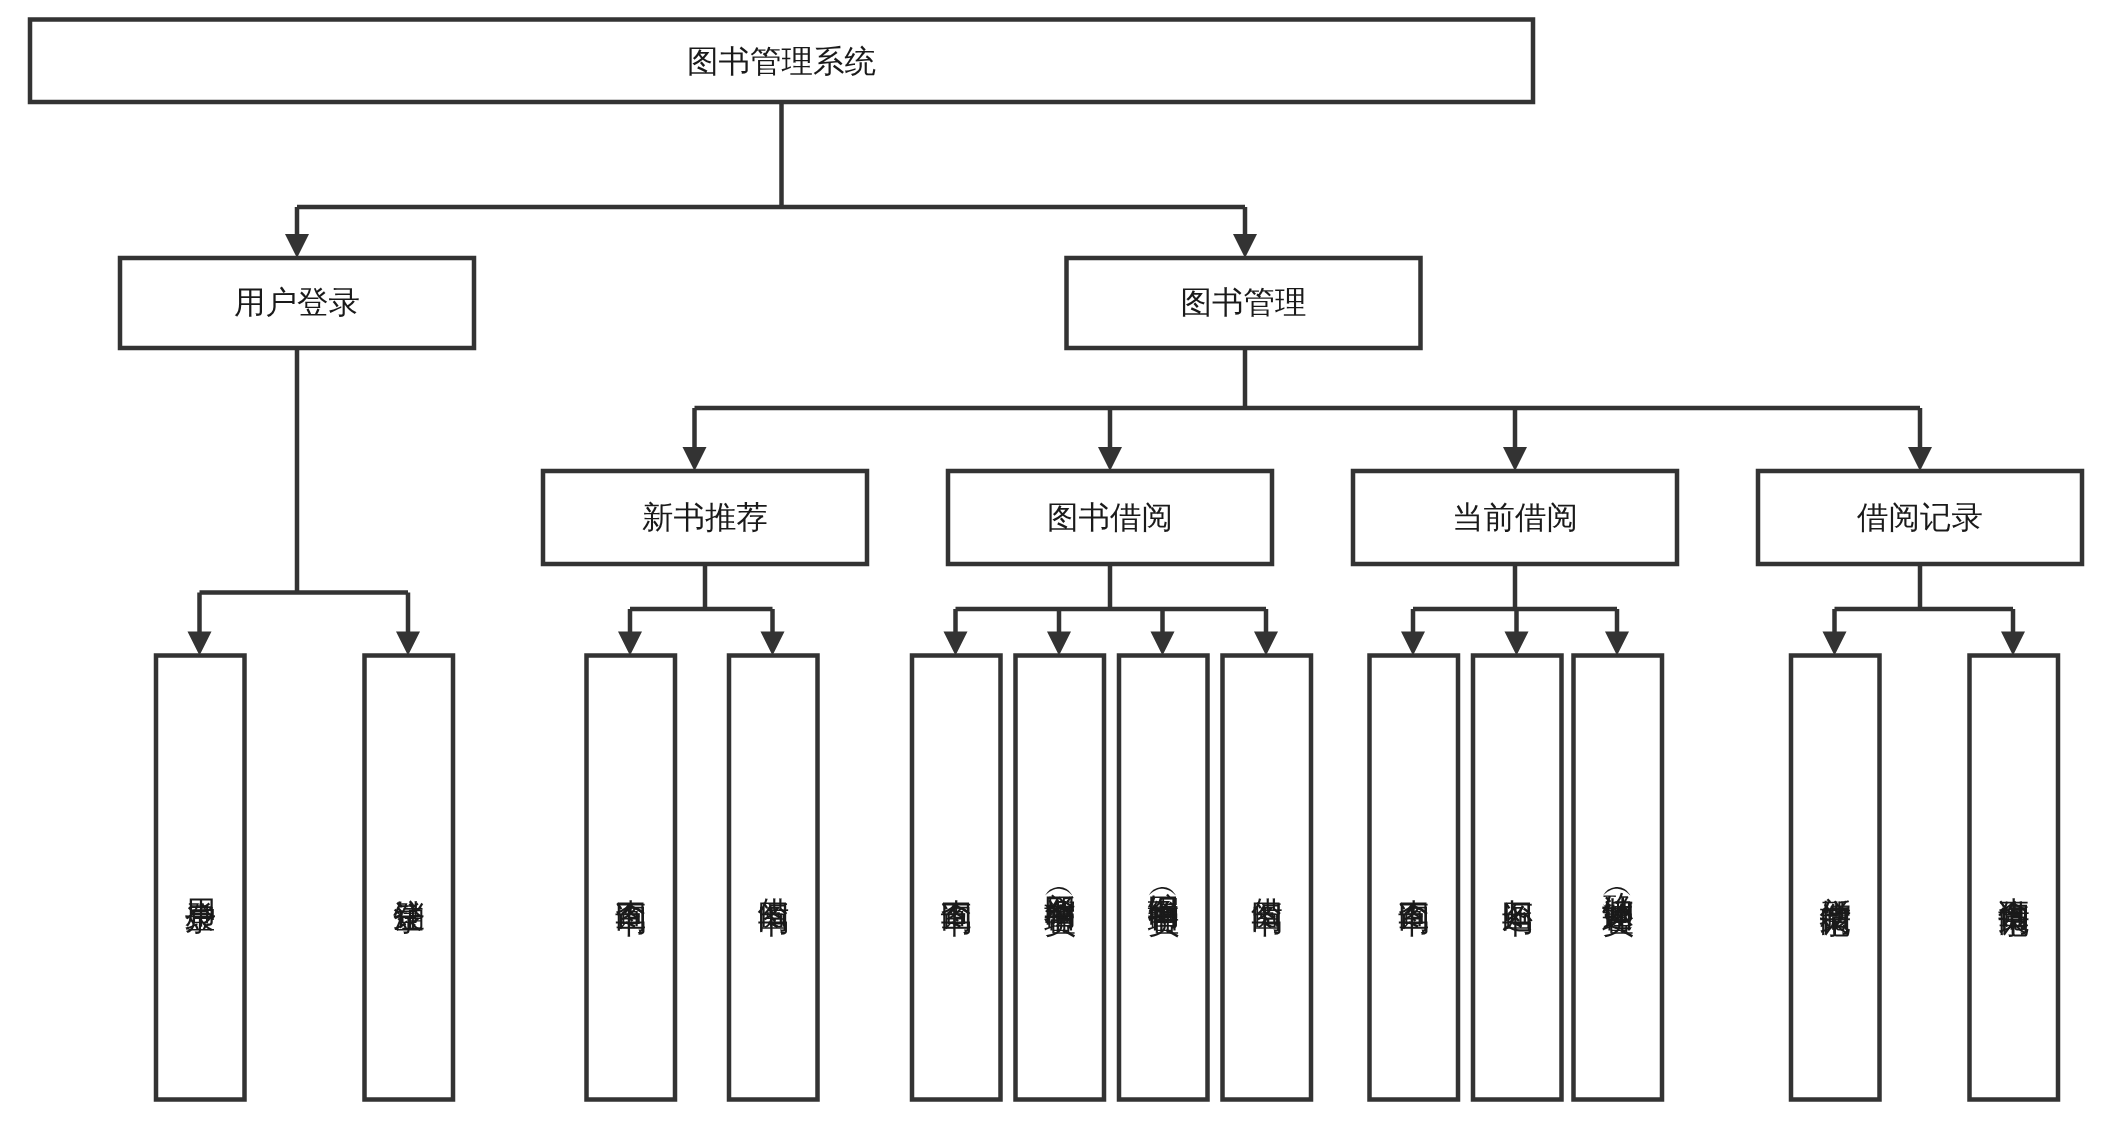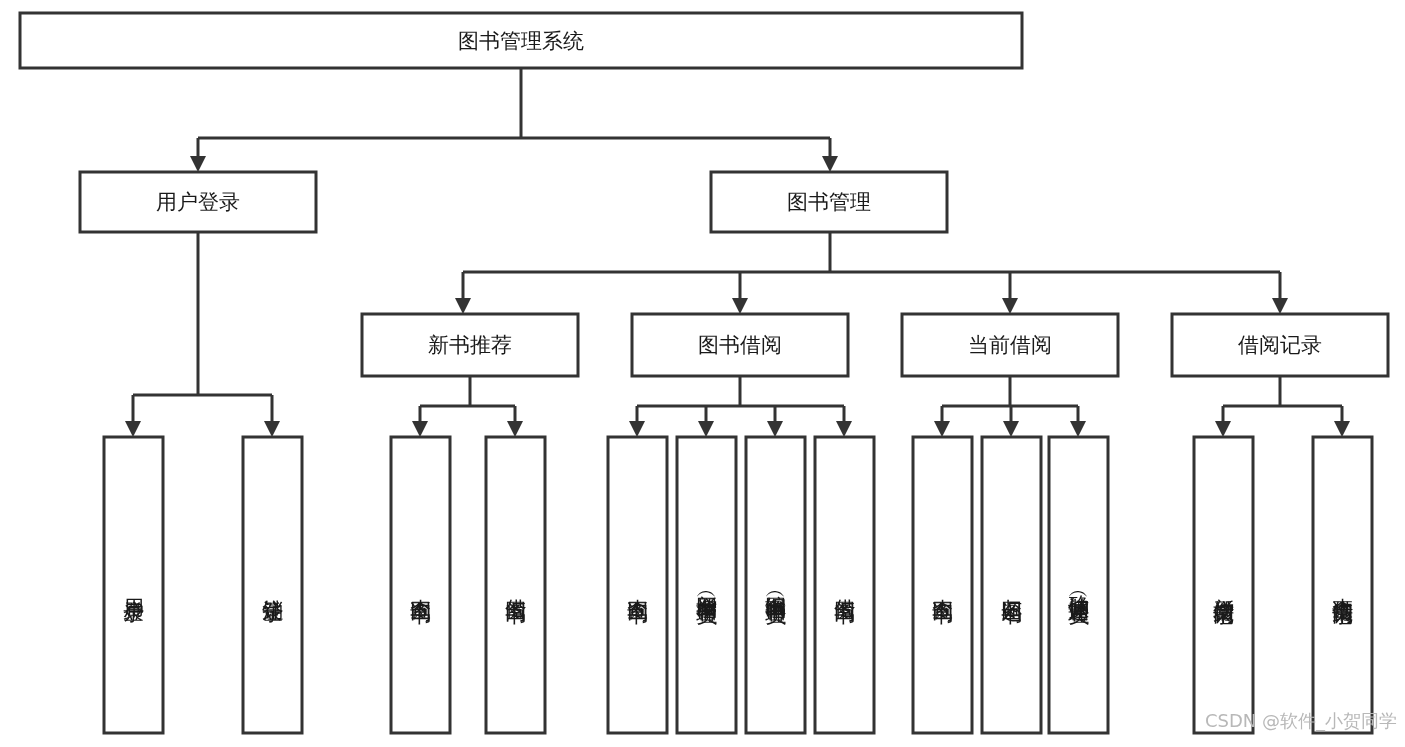--- a/index.html
+++ b/index.html
@@ -235,14 +235,13 @@
   <div class="node-label-v" style="left:746px; top:437px; width:59px; height:296px;">编辑图书（管理员）</div>
   <div class="node-label-v" style="left:815px; top:437px; width:59px; height:296px;">借阅图书</div>
 
   <div class="node-label-v" style="left:913px; top:437px; width:59px; height:296px;">查询图书</div>
   <div class="node-label-v" style="left:982px; top:437px; width:59px; height:296px;">归还图书</div>
   <div class="node-label-v" style="left:1049px; top:437px; width:59px; height:296px;">确认归还（管理员）</div>
 
   <div class="node-label-v" style="left:1194px; top:437px; width:59px; height:296px;">新增借阅记录</div>
   <div class="node-label-v" style="left:1313px; top:437px; width:59px; height:296px;">查询借阅记录</div>
 
-  <div class="watermark">CSDN @软件_小贺同学</div>
 </div>
 
 </body></html>

